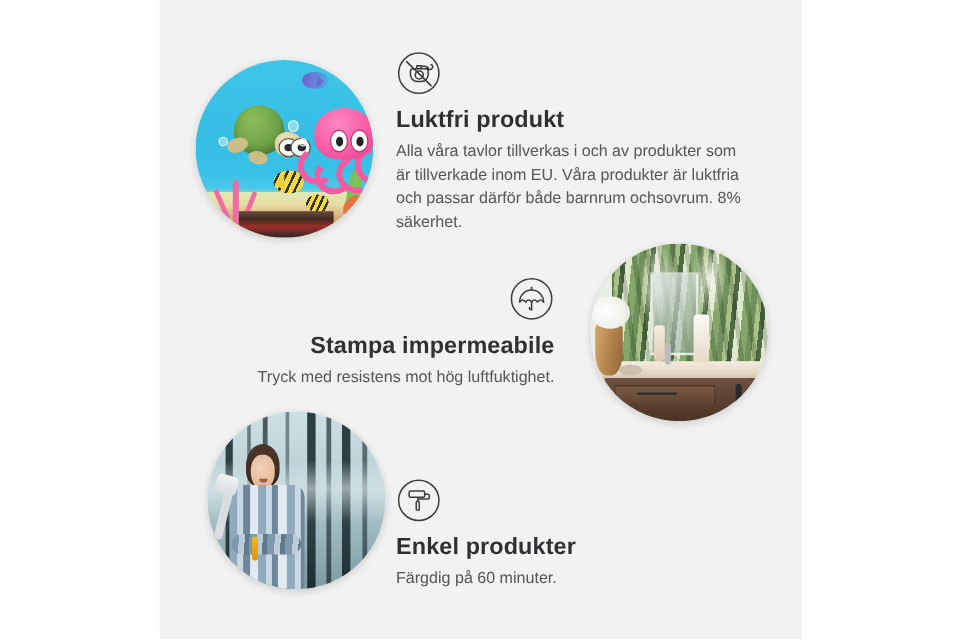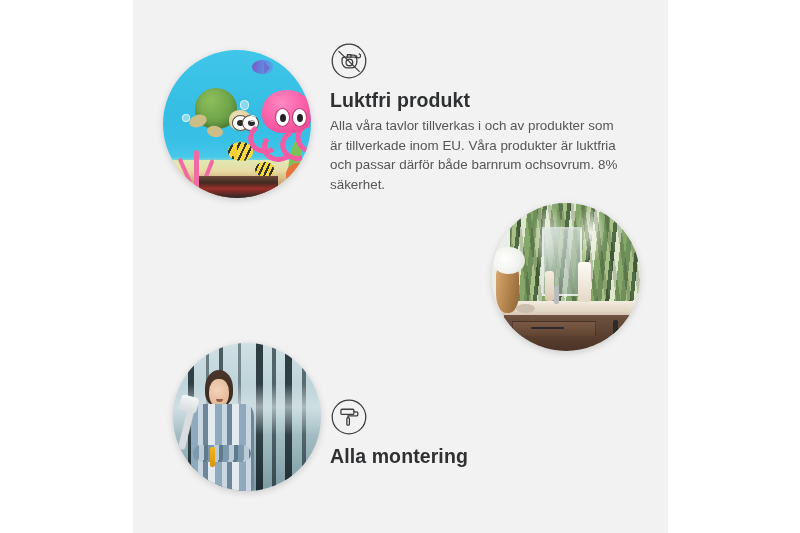--- a/index.html
+++ b/index.html
@@ -425,27 +425,42 @@
         <path d="M26.5 16.7h3.6a3.3 3.3 0 0 1 3.3 3.3"></path>
         <path d="M33.4 17.4a2.6 2.6 0 1 0 3.5-2.4"></path>
         <circle cx="24.5" cy="25.8" r="4.2"></circle>
         <path d="M11.2 11.8 36.9 37.1"></path>
       </svg>
     </div>
     <h2>Luktfri produkt</h2>
     <p>Alla våra tavlor tillverkas i och av produkter som är tillverkade inom EU. Våra produkter är luktfria och passar därför både barnrum ochsovrum. 8% säkerhet.</p>
   </div>
 
+  <div class="feature f2">
+    <div class="icon-wrap">
+      <svg viewBox="0 0 48 48" fill="none" stroke="#3b3c3e" stroke-width="1.6" stroke-linecap="round" stroke-linejoin="round">
+        <circle cx="24" cy="24" r="21.2"></circle>
+        <path d="M11.4 27.4a12.6 12.6 0 0 1 25.2 0"></path>
+        <path d="M11.4 27.4c1.6-3 4.6-3 6.3 0 1.6-3 4.6-3 6.3 0 1.6-3 4.6-3 6.3 0 1.6-3 4.6-3 6.3 0"></path>
+        <path d="M24 27.4v8.2"></path>
+        <path d="M24 35.6a2.4 2.4 0 0 1-2.4-2.4"></path>
+        <path d="M24 14.8v-3"></path>
+      </svg>
+    </div>
+    <h2>Stampa impermeabile</h2>
+    <p>Tryck med resistens mot hög luftfuktighet.</p>
+  </div>
 
   <div class="feature f3">
     <div class="icon-wrap">
       <svg viewBox="0 0 48 48" fill="none" stroke="#3b3c3e" stroke-width="1.6" stroke-linecap="round" stroke-linejoin="round">
         <circle cx="24" cy="24" r="21.2"></circle>
         <rect x="13.8" y="14.2" width="16.4" height="6.6" rx="1.6"></rect>
         <path d="M30.2 17.5h3.3a1.6 1.6 0 0 1 1.6 1.6v1.9a1.6 1.6 0 0 1-1.6 1.6H22.9"></path>
         <path d="M22.9 22.6v2.3"></path>
         <rect x="21.3" y="24.9" width="3.2" height="9.4" rx="1.2"></rect>
       </svg>
     </div>
-    <h2>Alla montering</h2>
+    <h2>Enkel produkter</h2>
+    <p>Färgdig på 60 minuter.</p>
   </div>
 
 </div>
 
 </body></html>

